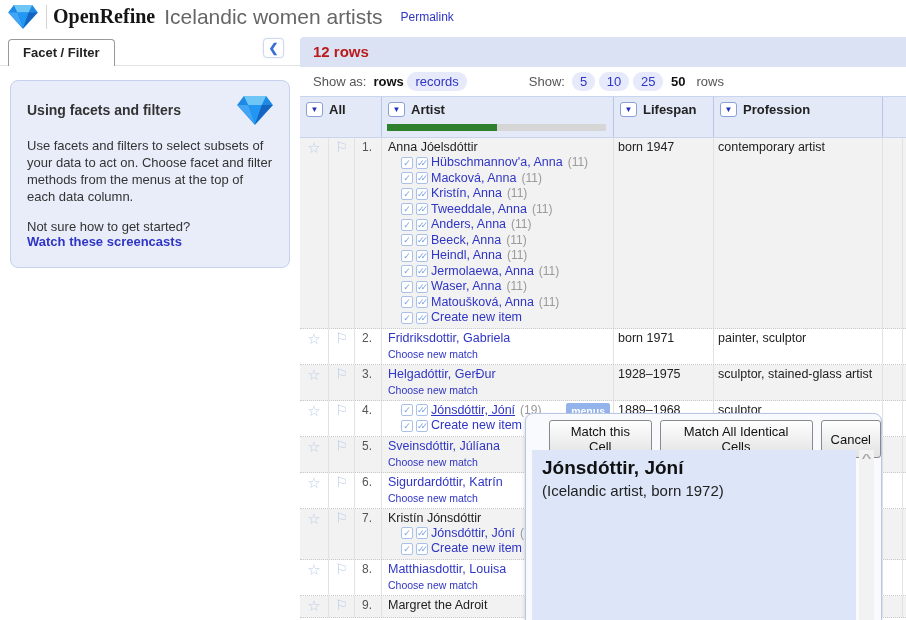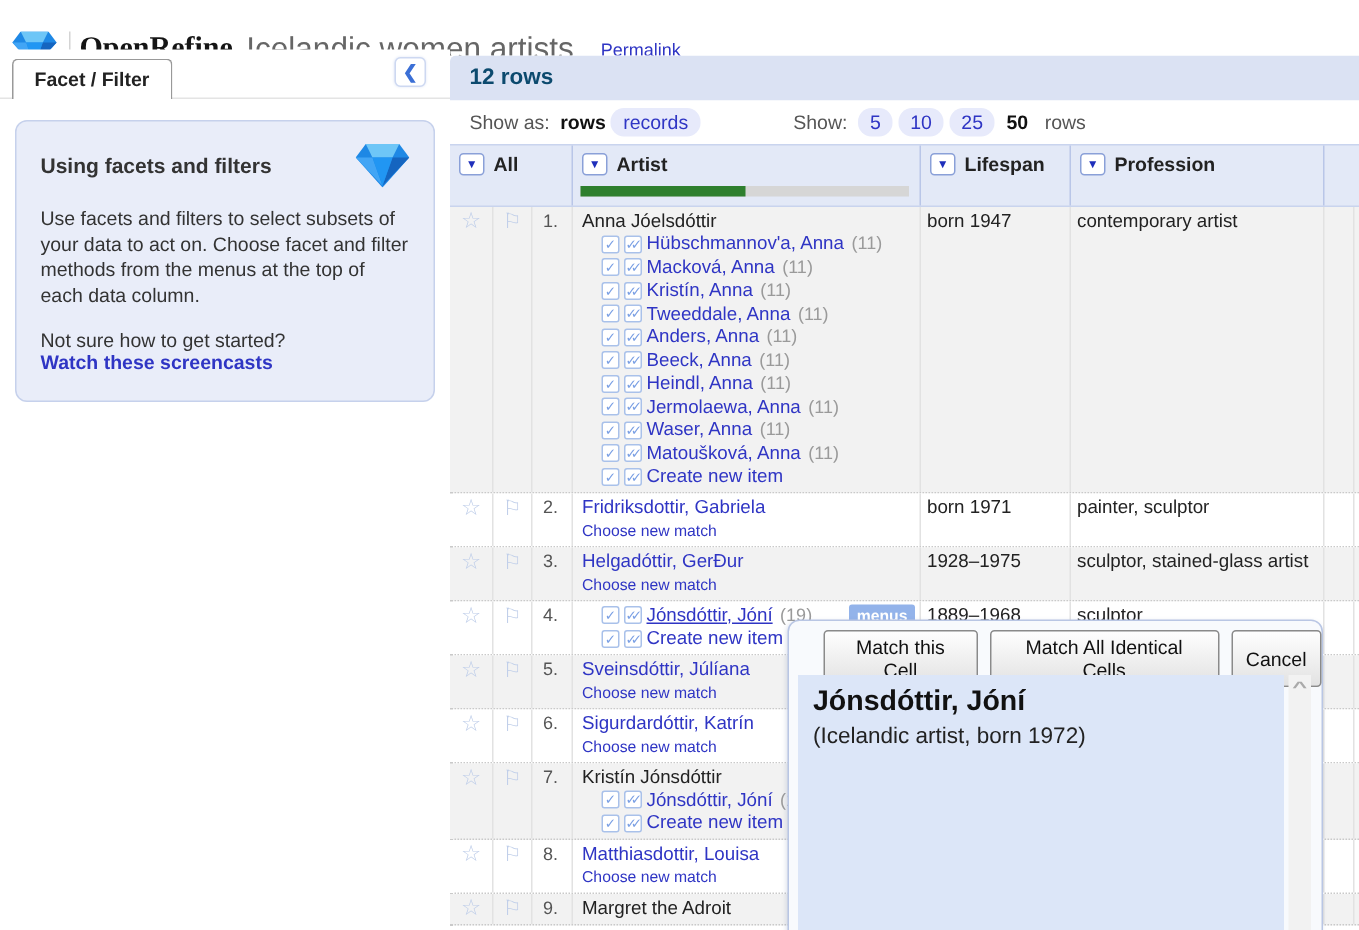--- a/index.html
+++ b/index.html
@@ -1,20 +1,20 @@
 <!DOCTYPE html>
 <html style="--link: #2f35c4; --green: #2e7f2e; --header_bg: #dbe2f3; --table_header_bg: #e3e9f7; --row_alt: #f2f2f2; --pill_bg: #e7eafb; --box_bg: #e9edf9; --box_border: #c6d1ec; --popup_preview_bg: #dce6f8; --edit_badge: #93b3ea; --diamond_blue: #1e88e5;"><head>
 <meta charset="utf-8">
 <style>
   * { margin:0; padding:0; box-sizing:border-box; }
   html,body { width:906px; height:620px; overflow:hidden; background:#fff;
     font-family:"Liberation Sans", sans-serif; }
 
   
-  .topbar { position:absolute; left:0; top:16px; width:906px; height:33px; background:#fff;
+  .topbar { position:absolute; left:0; top:0; width:906px; height:33px; background:#fff;
     display:flex; align-items:center; }
   .logo { width:30px; height:24px; margin-left:8px; }
   .logo-sep { width:1px; height:24px; background:#d4d4d4; margin:0 6px 0 8px; }
   .app-name { font-family:"Liberation Serif", serif; font-weight:bold; font-size:20px; color:#151515; }
   .proj-title { font-size:21px; color:#666; margin-left:9px; }
   .permalink { font-size:12px; color:var(--link); margin-left:18px; text-decoration:none; cursor:pointer; }
 
   
   .left-panel { position:absolute; left:0; top:33px; width:300px; height:587px; background:#fff; }
   .tabstrip { position:relative; height:33px; border-bottom:1px solid #e4e4e4; display:flex; align-items:flex-end; }
@@ -31,21 +31,21 @@
   .help-head { display:flex; justify-content:space-between; align-items:flex-start; }
   .help-title { font-size:14px; font-weight:bold; color:#333; padding-top:6px; }
   .help-gem { width:36px; height:29px; }
   .help-body { margin-top:12px; font-size:13px; line-height:17px; color:#333; }
   .help-q { margin-top:14px; font-size:13px; color:#333; }
   .help-link { font-size:13px; font-weight:bold; color:var(--link); cursor:pointer; }
 
   
   .main { position:absolute; left:300px; top:37px; width:606px; height:583px; background:#fff; overflow:hidden; }
   .rowcount-bar { height:30px; background:var(--header_bg); border-radius:4px 0 0 0;
-    font-size:15px; font-weight:bold; color:#0c4a6e; line-height:30px; padding-left:13px; }
+    font-size:15px; font-weight:bold; color:#b91c1c; line-height:30px; padding-left:13px; }
   .toolbar { height:29px; display:flex; align-items:center; font-size:13px; color:#444;
     padding-left:13px; gap:7px; background:#fff; }
   .tb-label { color:#555; }
   .mode { cursor:pointer; }
   .mode.selected { font-weight:bold; color:#111; }
   .mode.link, .psize.link { color:var(--link); background:var(--pill_bg); border-radius:9px; padding:2px 8px; cursor:pointer; }
   .psize.selected { font-weight:bold; color:#111; padding:2px 4px; cursor:default; }
   .tb-gap { width:48px; }
 
   

